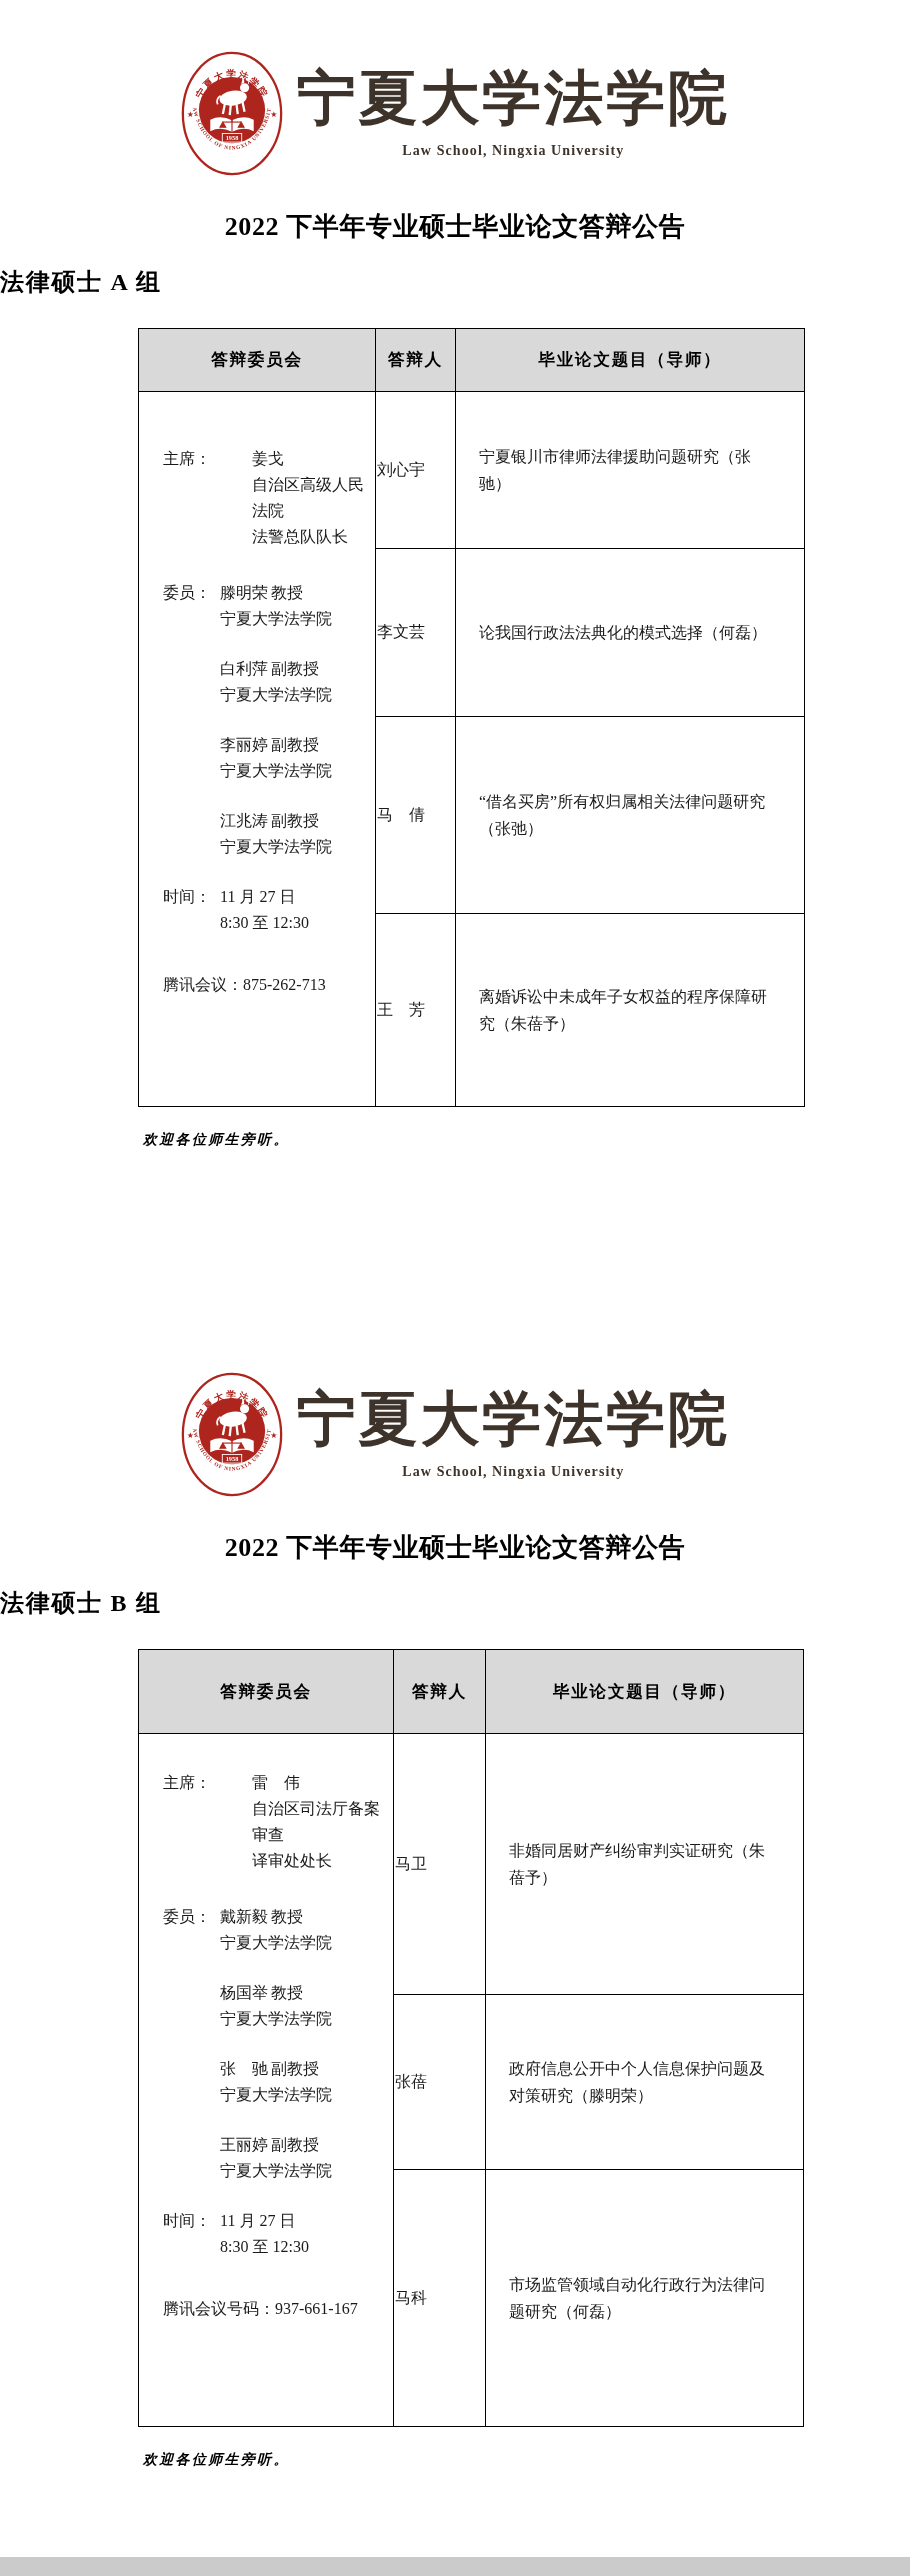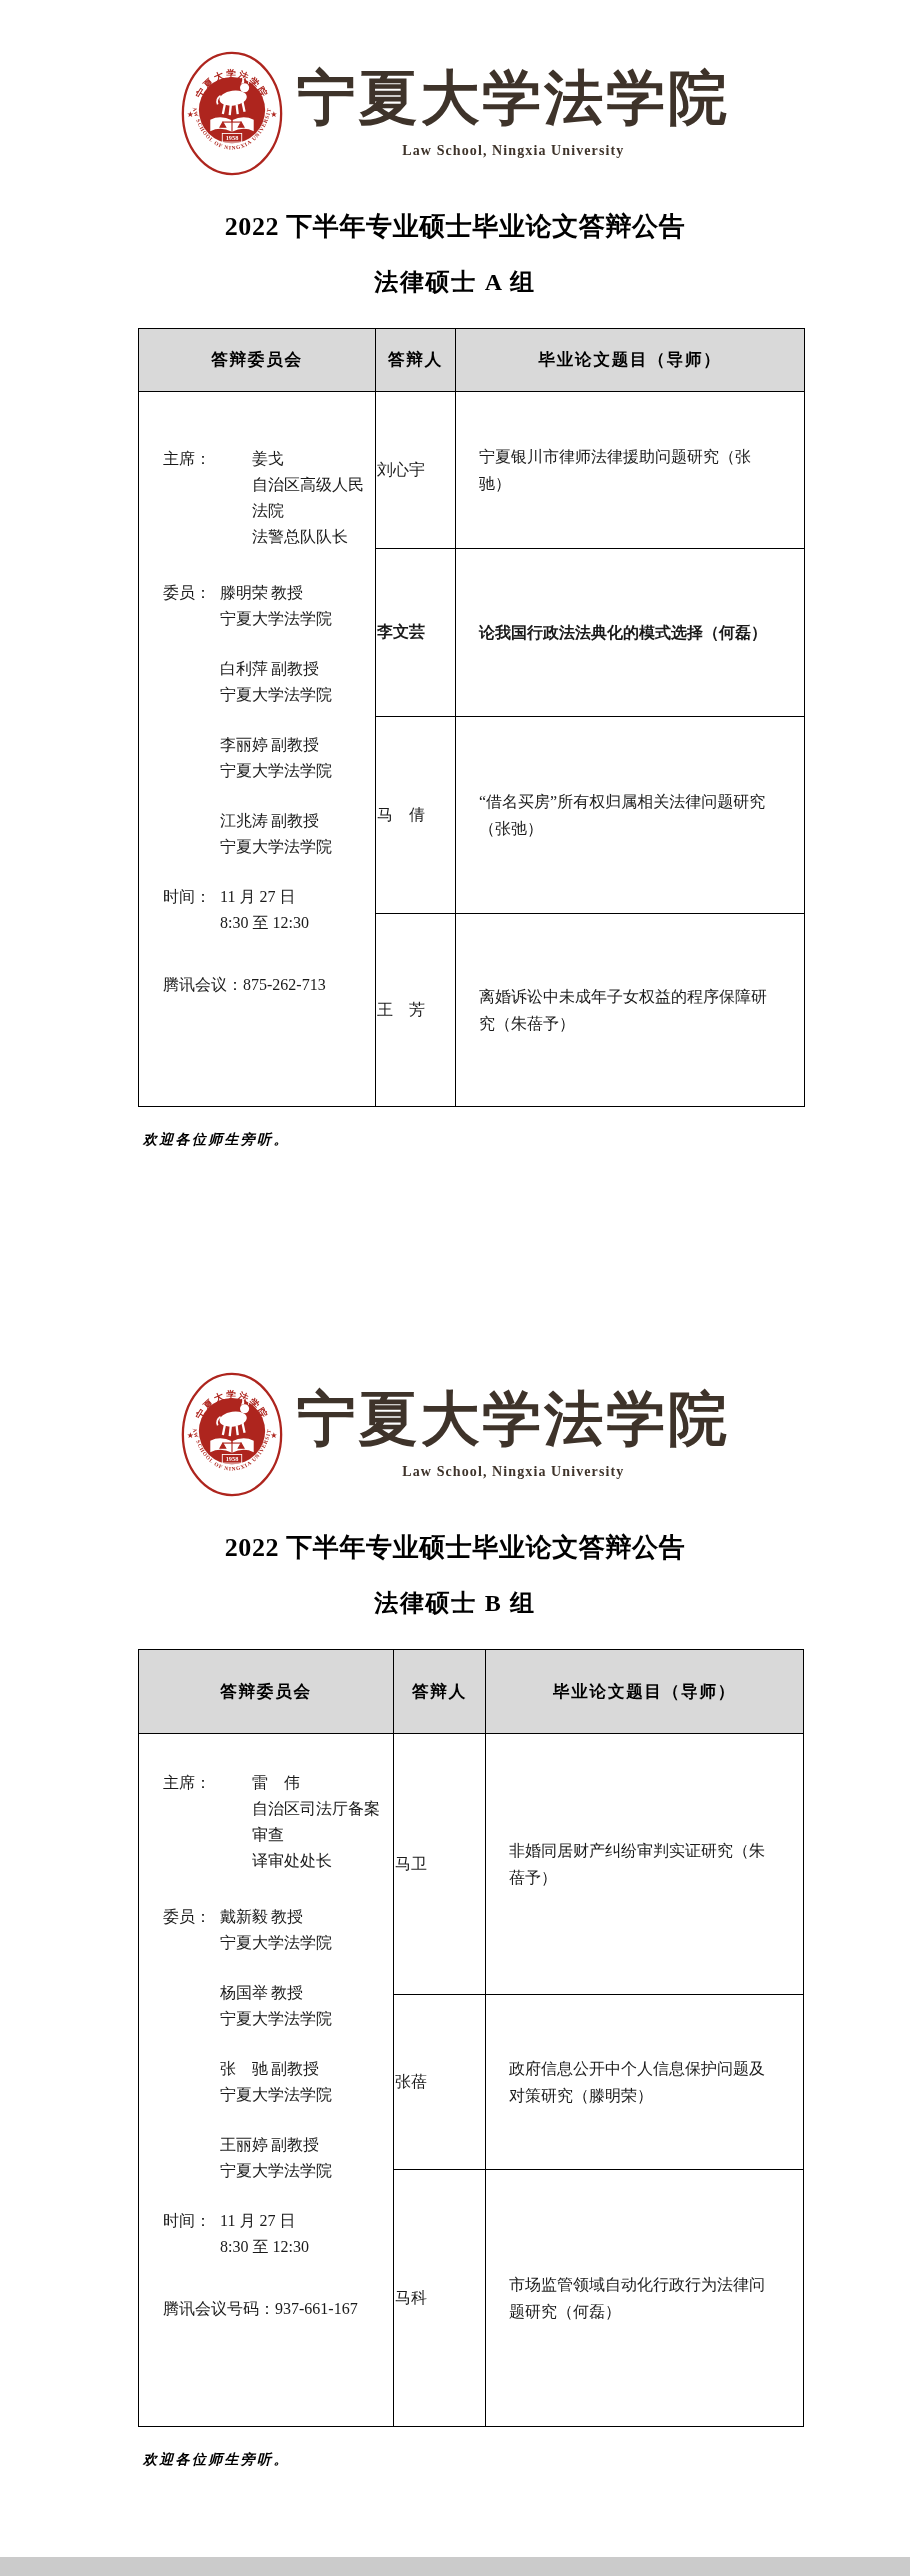--- a/index.html
+++ b/index.html
@@ -18,35 +18,35 @@
     font-size:59px;font-weight:bold;color:#3e332a;letter-spacing:2.9px;line-height:1.05;
     font-family:"Liberation Serif", serif;
   }
   .logo-en{
     font-size:14px;font-weight:bold;color:#3e332a;letter-spacing:1.1px;margin-top:13px;
     font-family:"Liberation Serif", serif;
   }
 
   
   .ann-title{margin-top:32px;text-align:center;font-size:26px;font-weight:bold;letter-spacing:0.6px;color:#000;}
-  .group-title{margin-top:22px;text-align:center;font-size:24px;font-weight:bold;letter-spacing:1.7px;color:#000;}
+  .group-title{margin-top:22px;text-align:left;font-size:24px;font-weight:bold;letter-spacing:1.7px;color:#000;}
 
   
   table.defense{
     border-collapse:collapse;table-layout:fixed;width:666px;margin:30px 0 0 138px;
     border:1.7px solid #000;
   }
   table.defense th, table.defense td{border:1.1px solid #000;}
   table.defense th{
     background:#d9d9d9;font-family:"Liberation Sans", sans-serif;
     font-size:16.6px;font-weight:bold;letter-spacing:1.7px;color:#000;
   }
   .tbl-a th{height:60px;}
   .tbl-b th{height:81px;}
-  .tbl-a tr.r1{height:157px;} .tbl-a tr.r2{height:168px;font-weight:bold;} .tbl-a tr.r3{height:197px;} .tbl-a tr.r4{height:193px;}
+  .tbl-a tr.r1{height:157px;} .tbl-a tr.r2{height:168px;} .tbl-a tr.r3{height:197px;} .tbl-a tr.r4{height:193px;}
   .tbl-b tr.r1{height:261px;} .tbl-b tr.r2{height:175px;} .tbl-b tr.r3{height:257px;}
 
   td.candidate{text-align:left;font-size:16px;color:#1a1a1a;white-space:nowrap;}
   td.topic{font-size:16px;color:#1a1a1a;padding:5.7px 23px;line-height:1.7;text-align:left;vertical-align:middle;}
 
   td.committee-cell{vertical-align:top;padding:54px 10.3px 0 24px;font-size:16px;line-height:26px;color:#1a1a1a;}
   td.committee-cell.b{padding-top:36px;}
   .entry{display:flex;margin-bottom:24px;}
   .entry .lbl{width:57px;flex:none;}
   .entry .txt{flex:1;}

